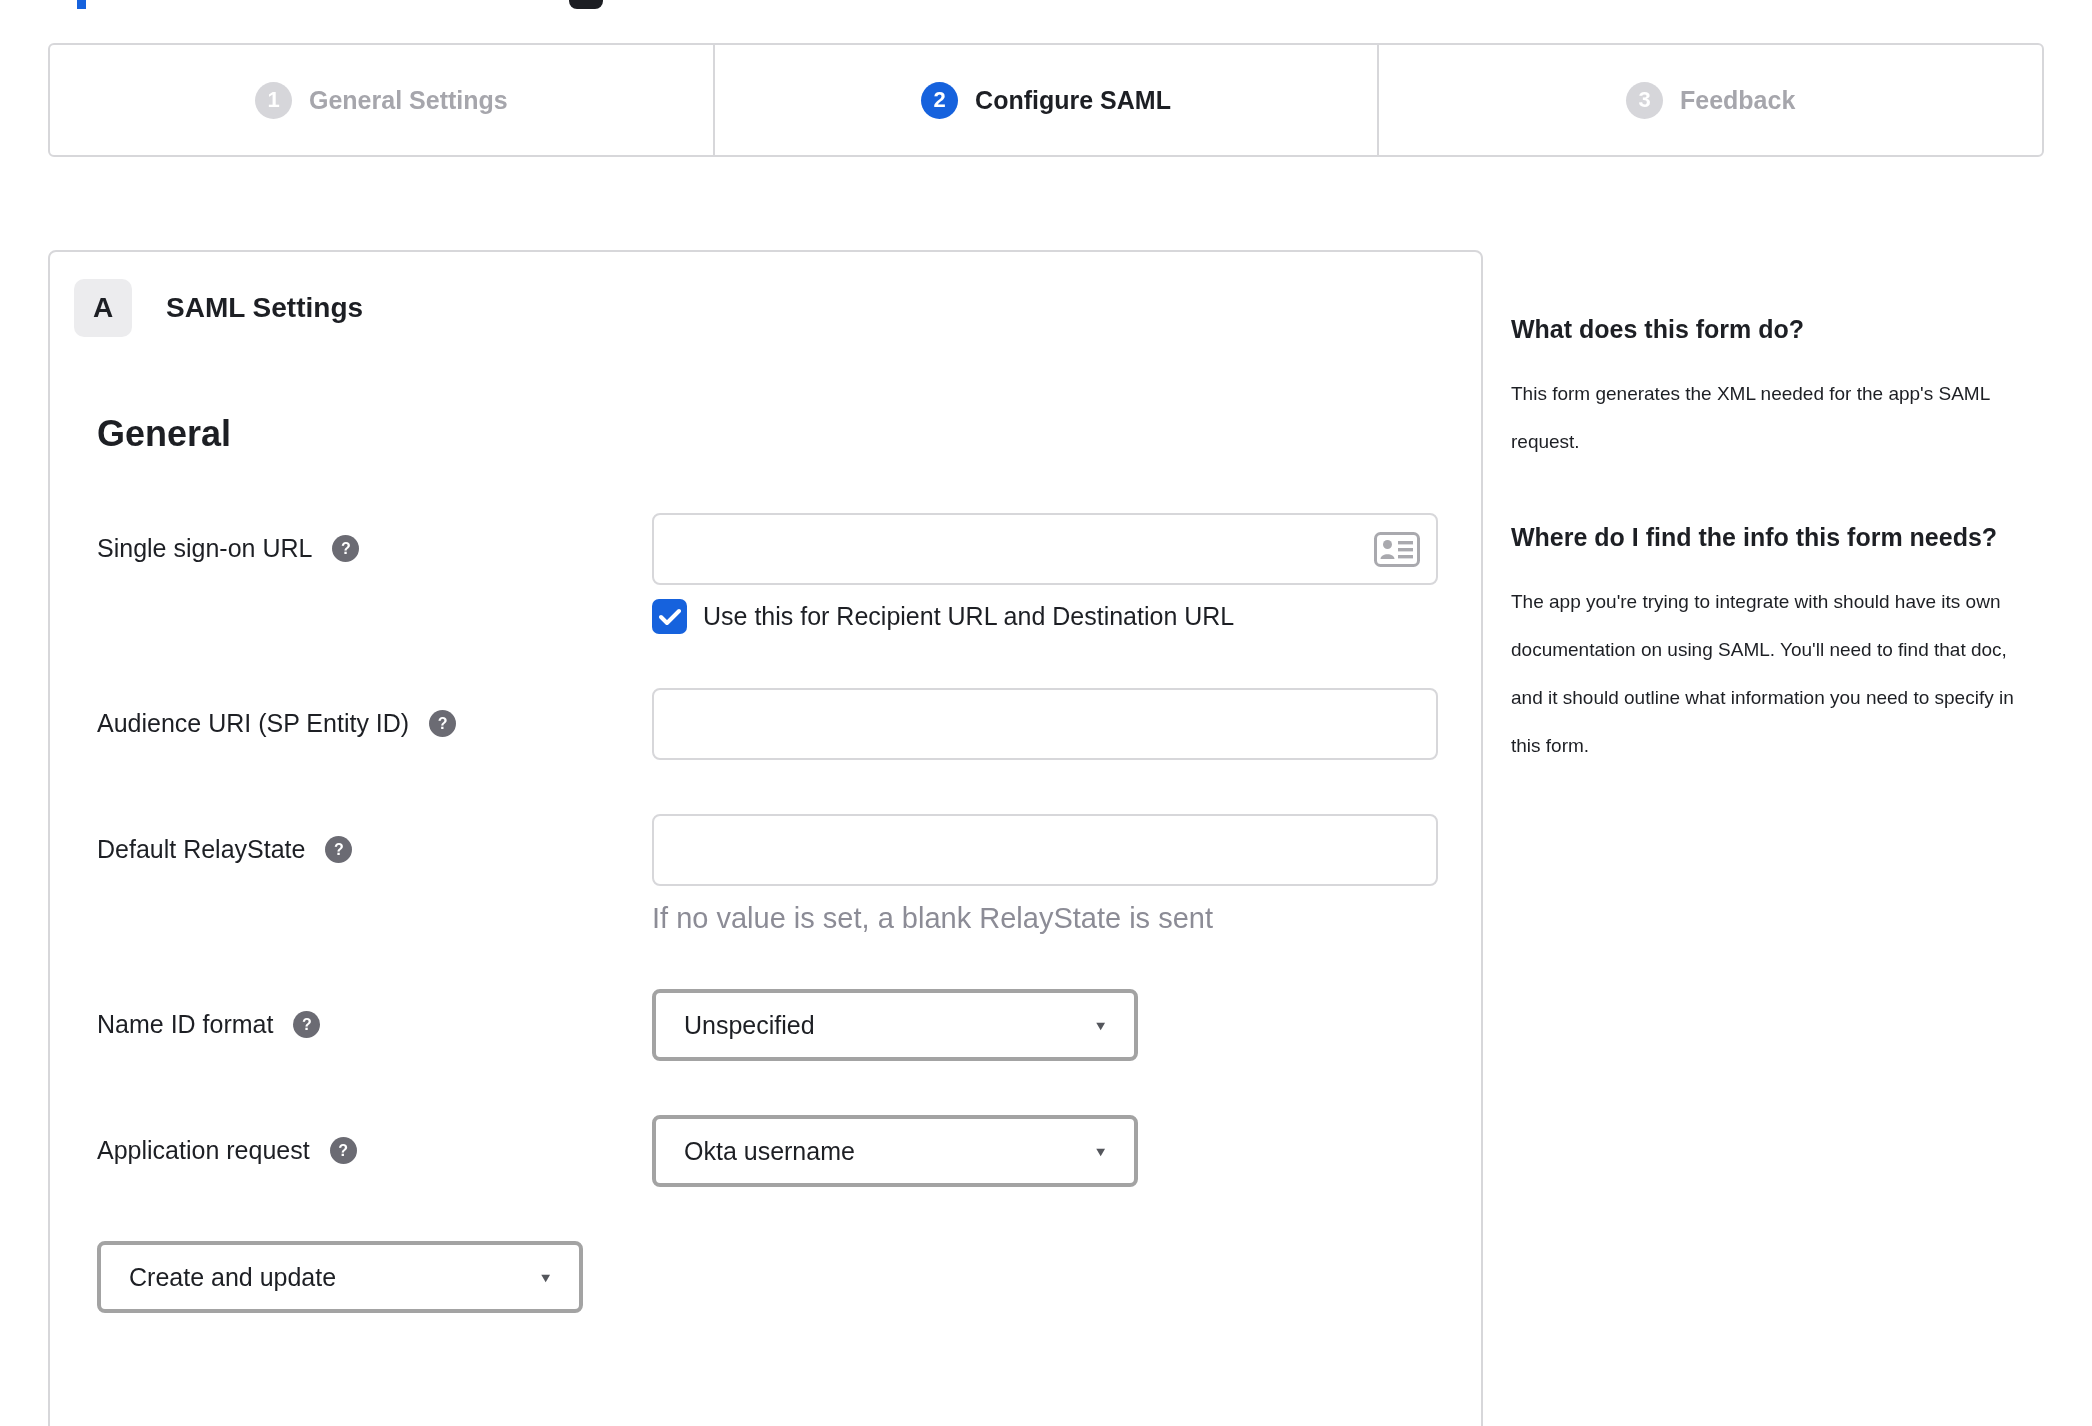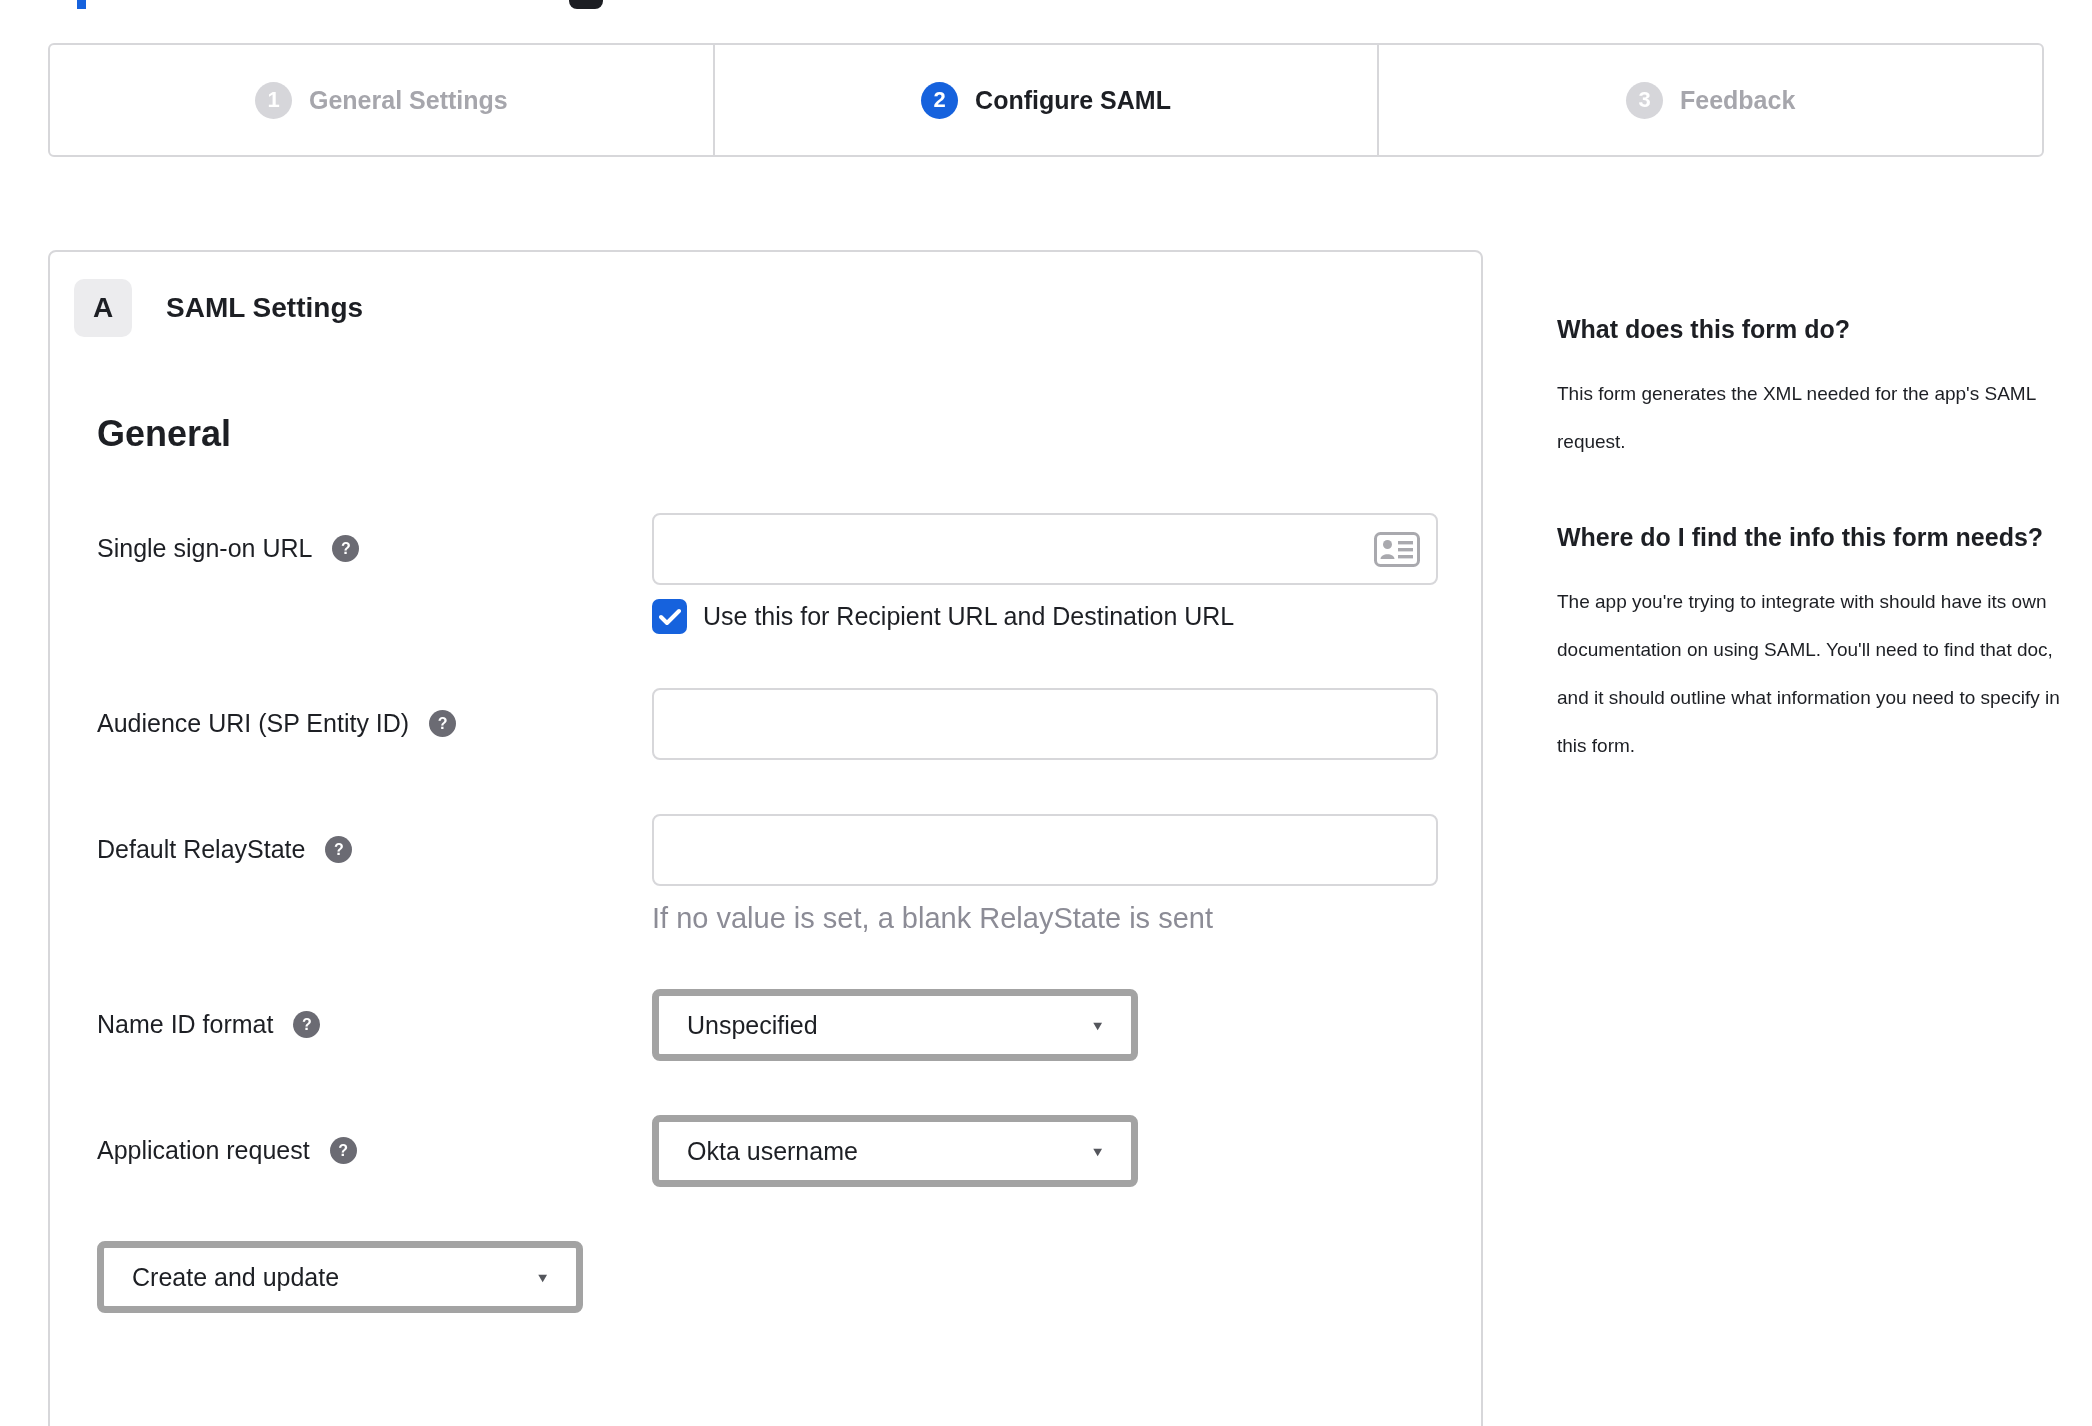--- a/index.html
+++ b/index.html
@@ -103,37 +103,37 @@
     background: #1662dd;
     display: flex; align-items: center; justify-content: center;
     cursor: pointer; flex: 0 0 35px;
   }
   .checkbox-label { font-size: 25px; color: #1d1f24; }
 
   .helper-text { font-size: 29px; color: #8c8c96; margin-top: 16px; }
 
   .select {
     width: 486px; height: 72px;
-    border: 7px solid #a3a3a3; border-radius: 8px;
+    border: 4px solid #a3a3a3; border-radius: 8px;
     background: #ffffff;
     display: flex; align-items: center; justify-content: space-between;
     padding: 0 26px 0 28px;
     cursor: pointer;
   }
   .select-value { font-size: 25px; color: #1d1f24; }
   .select-arrow { font-size: 15px; color: #54565c; transform: scaleY(0.85); }
 
   .advanced-row { text-align: right; margin-top: 72px; padding-right: 2px; }
   .advanced-link {
     font-size: 26px; font-weight: 500; color: #1662dd;
     text-decoration: none; cursor: pointer;
   }
 
   
-  .sidebar { width: 520px; margin-left: 74px; padding-top: 56px; }
+  .sidebar { width: 520px; margin-left: 28px; padding-top: 56px; }
   .sidebar h3 { font-size: 25px; font-weight: 700; line-height: 46px; margin-bottom: 18px; }
   .sidebar p  { font-size: 19px; font-weight: 400; line-height: 48px; margin-bottom: 48px; color: #1d1f24; }
 </style>
 </head>
 <body>
 
 <div class="clip-blue"></div>
 <div class="clip-dark"></div>
 
 <div class="stepper">

